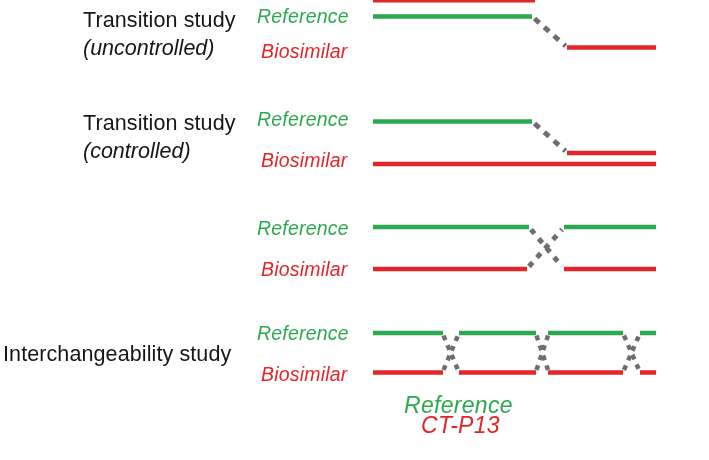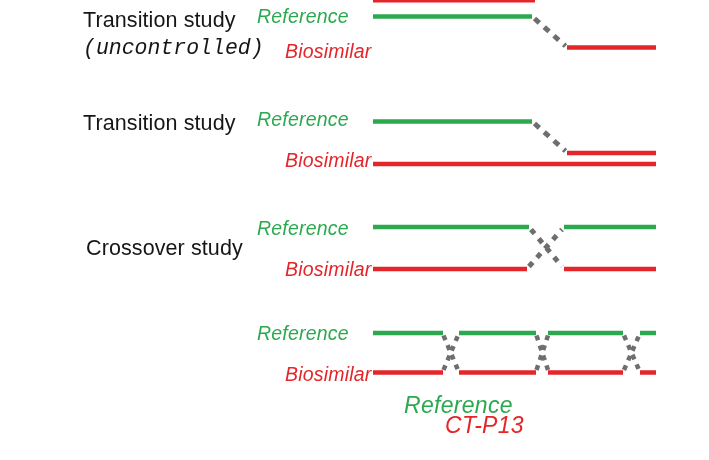--- a/index.html
+++ b/index.html
@@ -12,21 +12,21 @@
   html,body{margin:0;padding:0;background:var(--bg-white);}
   #canvas{
     position:relative;width:656px;height:460px;background:var(--bg-white);
     font-family:"Liberation Sans","DejaVu Sans",sans-serif;overflow:hidden;
   }
   .abs{position:absolute;white-space:nowrap;}
   .row-title{font-size:21.5px;color:var(--label-black);letter-spacing:0.1px;}
   .row-sub{font-size:21.5px;font-style:italic;color:var(--label-black);}
   .arm-label{font-size:19.5px;font-style:italic;letter-spacing:0.2px;}
   .arm-ref{color:var(--reference-green);text-align:center;}
-  .arm-bio{color:var(--biosimilar-red);margin-left:24px;}
+  .arm-bio{color:var(--biosimilar-red);}
   .legend-label{font-size:23px;font-style:italic;letter-spacing:0.3px;}
   svg{position:absolute;left:0;top:0;}
   .ln-green{stroke:var(--reference-green);stroke-width:4.5;stroke-linecap:butt;}
   .ln-red{stroke:var(--biosimilar-red);stroke-width:4.5;stroke-linecap:butt;}
   .ln-red-thin{stroke:var(--biosimilar-red);stroke-width:2.5;stroke-linecap:butt;}
   .ln-dash{stroke:var(--switch-gray);stroke-width:5;stroke-linecap:butt;stroke-dasharray:6.5 6.5;}
   .ln-dash-x{stroke:var(--switch-gray);stroke-width:5;stroke-linecap:butt;stroke-dasharray:5.5 6.5;}
   .ln-dash-n{stroke:var(--switch-gray);stroke-width:4.5;stroke-linecap:butt;stroke-dasharray:5 5.5;}
 </style>
 </head>
@@ -73,31 +73,32 @@
       <line class="ln-dash-n" x1="443.5" y1="335.5" x2="458" y2="370"></line>
       <line class="ln-dash-n" x1="443.5" y1="370" x2="458" y2="335.5"></line>
       <line class="ln-dash-n" x1="536.5" y1="335.5" x2="548" y2="370"></line>
       <line class="ln-dash-n" x1="536.5" y1="370" x2="548" y2="335.5"></line>
       <line class="ln-dash-n" x1="624" y1="335.5" x2="639" y2="370"></line>
       <line class="ln-dash-n" x1="624" y1="370" x2="639" y2="335.5"></line>
     </g>
   </svg>
 
   <div class="abs row-title" style="left:83px;top:8px;">Transition study</div>
-  <div class="abs row-sub" style="left:83px;top:36px;font-family:Liberation Mono, monospace;">(uncontrolled)</div>
+  <div class="abs row-sub" style="left:83px;top:36px;">(uncontrolled)</div>
   <div class="abs arm-label arm-ref" style="left:257px;top:5px;">Reference</div>
   <div class="abs arm-label arm-bio" style="left:261px;top:40px;">Biosimilar</div>
 
   <div class="abs row-title" style="left:83px;top:111px;">Transition study</div>
+  <div class="abs row-sub" style="left:83px;top:139px;">(controlled)</div>
   <div class="abs arm-label arm-ref" style="left:257px;top:108px;">Reference</div>
   <div class="abs arm-label arm-bio" style="left:261px;top:149px;">Biosimilar</div>
 
-  <div class="abs row-title" style="left:86px;top:236px;">Crossover study</div>
   <div class="abs arm-label arm-ref" style="left:257px;top:217px;">Reference</div>
   <div class="abs arm-label arm-bio" style="left:261px;top:258px;">Biosimilar</div>
 
+  <div class="abs row-title" style="left:3px;top:342px;">Interchangeability study</div>
   <div class="abs arm-label arm-ref" style="left:257px;top:322px;">Reference</div>
   <div class="abs arm-label arm-bio" style="left:261px;top:363px;">Biosimilar</div>
 
   <div class="abs legend-label arm-ref" style="left:404px;top:392px;">Reference</div>
   <div class="abs legend-label arm-bio" style="left:421px;top:412px;">CT-P13</div>
 
 </div>
 
 </body></html>

